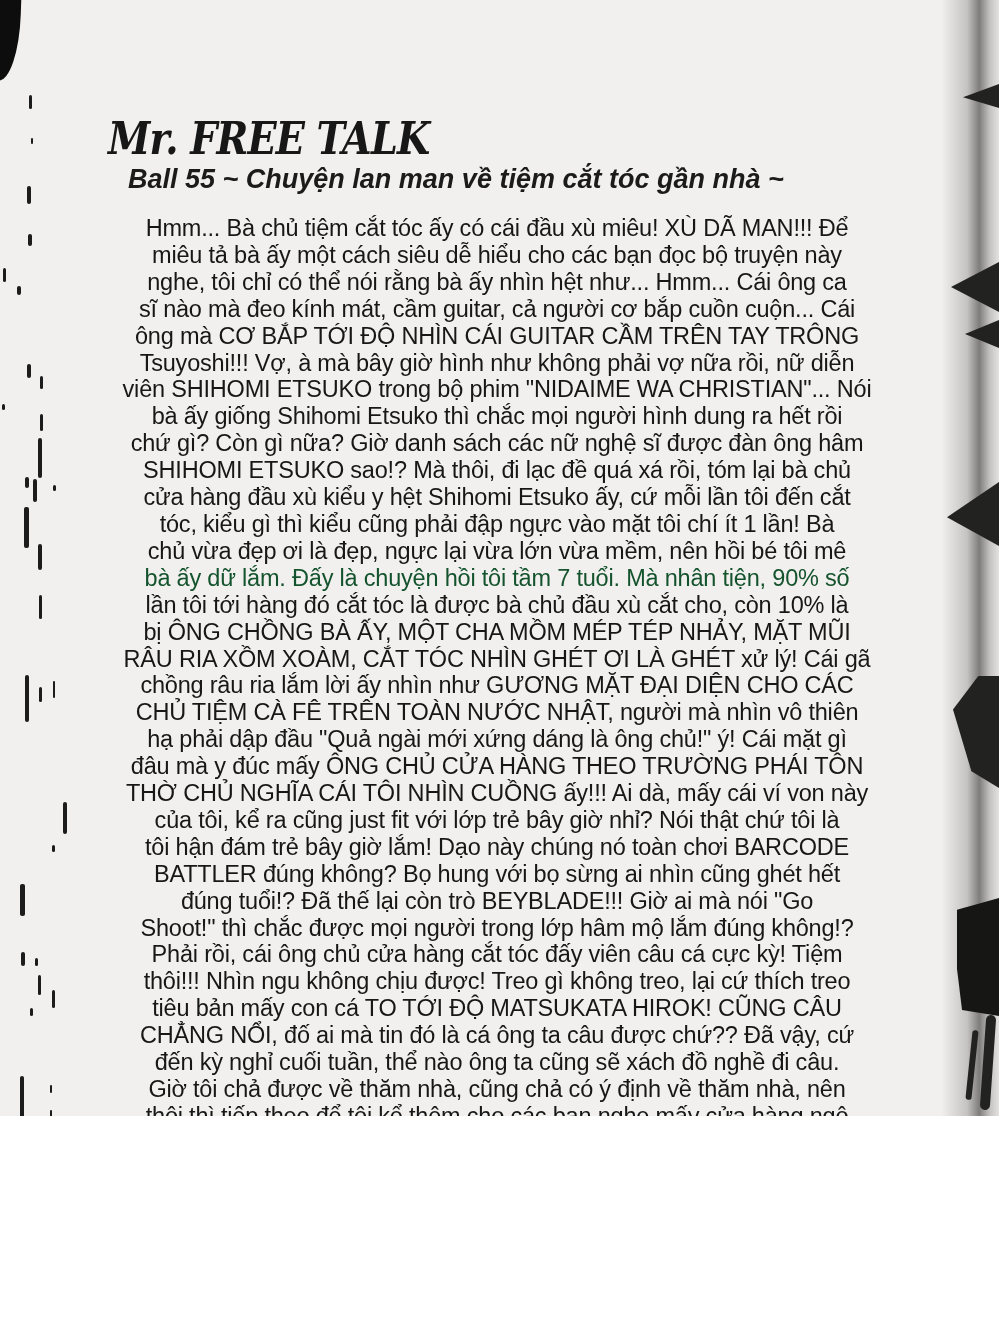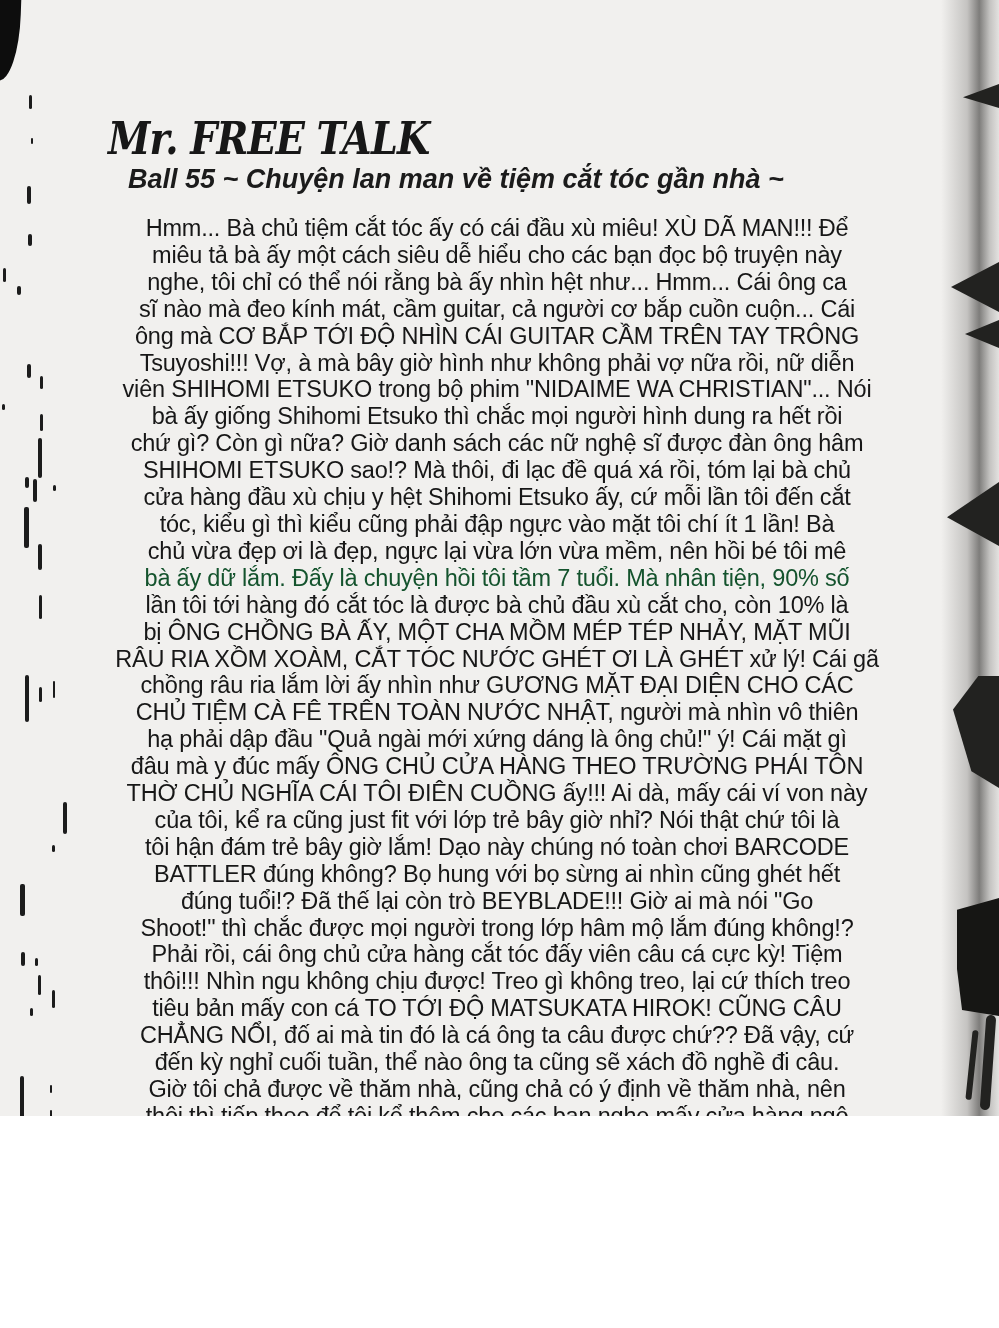--- a/index.html
+++ b/index.html
@@ -146,32 +146,32 @@
       <div class="line">Hmm... Bà chủ tiệm cắt tóc ấy có cái đầu xù miêu! XÙ DÃ MAN!!! Để</div>
       <div class="line">miêu tả bà ấy một cách siêu dễ hiểu cho các bạn đọc bộ truyện này</div>
       <div class="line">nghe, tôi chỉ có thể nói rằng bà ấy nhìn hệt như... Hmm... Cái ông ca</div>
       <div class="line">sĩ nào mà đeo kính mát, cầm guitar, cả người cơ bắp cuồn cuộn... Cái</div>
       <div class="line">ông mà CƠ BẮP TỚI ĐỘ NHÌN CÁI GUITAR CẦM TRÊN TAY TRÔNG</div>
       <div class="line">Tsuyoshi!!! Vợ, à mà bây giờ hình như không phải vợ nữa rồi, nữ diễn</div>
       <div class="line">viên SHIHOMI ETSUKO trong bộ phim "NIDAIME WA CHRISTIAN"... Nói</div>
       <div class="line">bà ấy giống Shihomi Etsuko thì chắc mọi người hình dung ra hết rồi</div>
       <div class="line">chứ gì? Còn gì nữa? Giờ danh sách các nữ nghệ sĩ được đàn ông hâm</div>
       <div class="line">SHIHOMI ETSUKO sao!? Mà thôi, đi lạc đề quá xá rồi, tóm lại bà chủ</div>
-      <div class="line">cửa hàng đầu xù chịu y hệt Shihomi Etsuko ấy, cứ mỗi lần tôi đến cắt</div>
+      <div class="line">cửa hàng đầu xù kiểu y hệt Shihomi Etsuko ấy, cứ mỗi lần tôi đến cắt</div>
       <div class="line">tóc, kiểu gì thì kiểu cũng phải đập ngực vào mặt tôi chí ít 1 lần! Bà</div>
       <div class="line">chủ vừa đẹp ơi là đẹp, ngực lại vừa lớn vừa mềm, nên hồi bé tôi mê</div>
       <div class="line faded">bà ấy dữ lắm. Đấy là chuyện hồi tôi tầm 7 tuổi. Mà nhân tiện, 90% số</div>
       <div class="line">lần tôi tới hàng đó cắt tóc là được bà chủ đầu xù cắt cho, còn 10% là</div>
       <div class="line">bị ÔNG CHỒNG BÀ ẤY, MỘT CHA MỒM MÉP TÉP NHẢY, MẶT MŨI</div>
-      <div class="line">RÂU RIA XỒM XOÀM, CẮT TÓC NƯỚC GHÉT ƠI LÀ GHÉT xử lý! Cái gã</div>
+      <div class="line">RÂU RIA XỒM XOÀM, CẮT TÓC NHÌN GHÉT ƠI LÀ GHÉT xử lý! Cái gã</div>
       <div class="line">chồng râu ria lắm lời ấy nhìn như GƯƠNG MẶT ĐẠI DIỆN CHO CÁC</div>
       <div class="line">CHỦ TIỆM CÀ FÊ TRÊN TOÀN NƯỚC NHẬT, người mà nhìn vô thiên</div>
       <div class="line">hạ phải dập đầu "Quả ngài mới xứng dáng là ông chủ!" ý! Cái mặt gì</div>
       <div class="line">đâu mà y đúc mấy ÔNG CHỦ CỬA HÀNG THEO TRƯỜNG PHÁI TÔN</div>
-      <div class="line">THỜ CHỦ NGHĨA CÁI TÔI ĐIÊN CUỒNG ấy!!! Ai dà, mấy cái ví von này</div>
+      <div class="line">THỜ CHỦ NGHĨA CÁI TÔI NHÌN CUỒNG ấy!!! Ai dà, mấy cái ví von này</div>
       <div class="line">của tôi, kể ra cũng just fit với lớp trẻ bây giờ nhỉ? Nói thật chứ tôi là</div>
       <div class="line">tôi hận đám trẻ bây giờ lắm! Dạo này chúng nó toàn chơi BARCODE</div>
       <div class="line">BATTLER đúng không? Bọ hung với bọ sừng ai nhìn cũng ghét hết</div>
       <div class="line">đúng tuổi!? Đã thế lại còn trò BEYBLADE!!! Giờ ai mà nói "Go</div>
       <div class="line">Shoot!" thì chắc được mọi người trong lớp hâm mộ lắm đúng không!?</div>
       <div class="line">Phải rồi, cái ông chủ cửa hàng cắt tóc đấy viên câu cá cực kỳ! Tiệm</div>
       <div class="line">thôi!!! Nhìn ngu không chịu được! Treo gì không treo, lại cứ thích treo</div>
       <div class="line">tiêu bản mấy con cá TO TỚI ĐỘ MATSUKATA HIROK! CŨNG CÂU</div>
       <div class="line">CHẲNG NỔI, đố ai mà tin đó là cá ông ta câu được chứ?? Đã vậy, cứ</div>
       <div class="line">đến kỳ nghỉ cuối tuần, thể nào ông ta cũng sẽ xách đồ nghề đi câu.</div>

